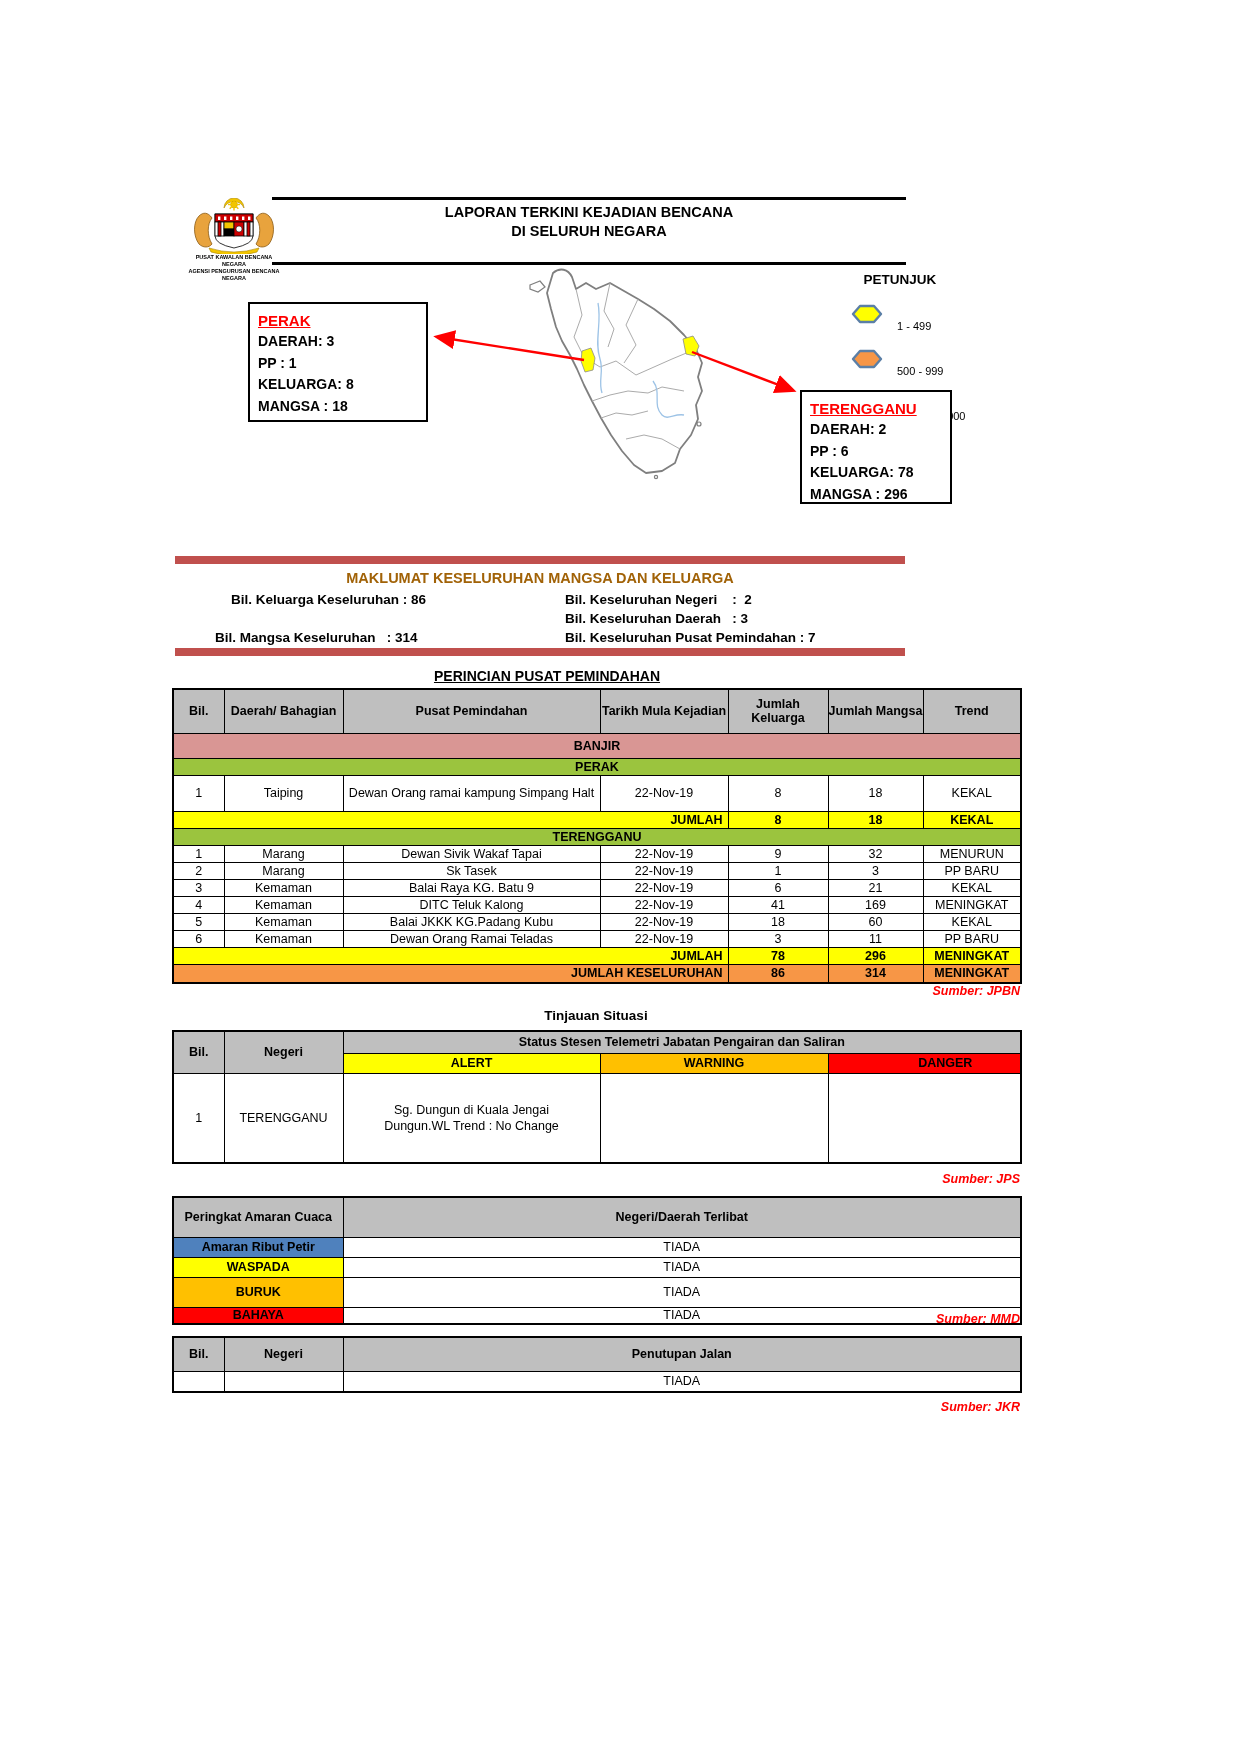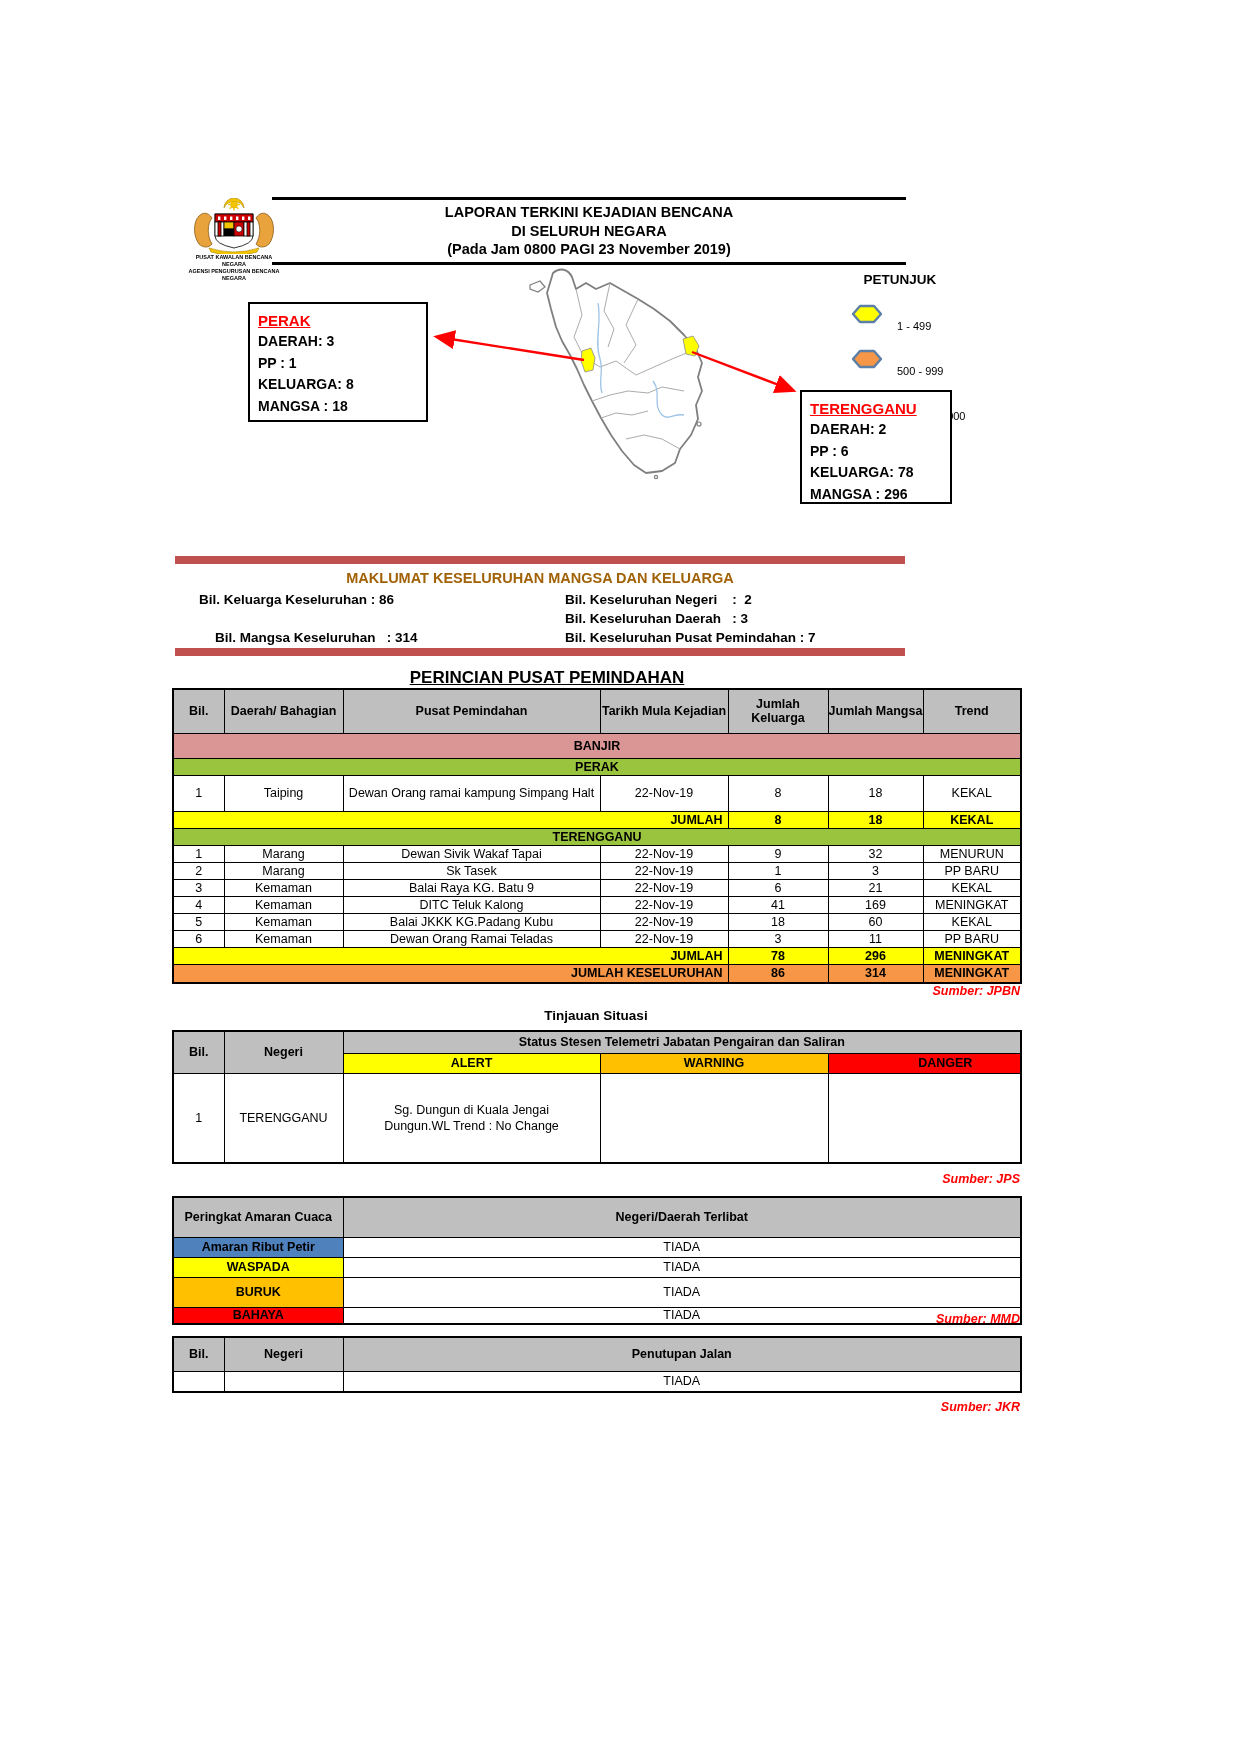--- a/index.html
+++ b/index.html
@@ -34,36 +34,36 @@
   #map-svg { position:absolute; left:448px; top:263px; }
   #arrows-svg { position:absolute; left:0; top:0; pointer-events:none; }
 
   
   .redbar { position:absolute; left:175px; width:730px; height:8px; background:#C0504D; }
   #redbar1 { top:556px; } #redbar2 { top:648px; }
 
   #summary-title { position:absolute; left:175px; top:570px; width:730px; text-align:center;
                    color:#a16207; font-weight:bold; font-size:14.5px; }
   .stat { position:absolute; font-weight:bold; font-size:13.5px; color:#000; white-space:pre; }
-  #stat-l1 { left:199px; top:592px; } #stat-l2 { left:215px; top:630px; }
+  #stat-l1 { left:231px; top:592px; } #stat-l2 { left:215px; top:630px; }
   #stat-r1 { left:565px; top:592px; } #stat-r2 { left:565px; top:611px; } #stat-r3 { left:565px; top:630px; }
 
   
   table { border-collapse:collapse; table-layout:fixed; background:#fff; }
   td { border:1.8px solid #000; font-size:12.5px; color:#000; text-align:center; vertical-align:middle; overflow:hidden; }
   .tbl { position:absolute; left:172px; width:848px; border:2.5px solid #000; }
   .hdr { background:#BFBFBF; font-weight:bold; }
   .sec-banjir { background:#D99694; font-weight:bold; }
   .sec-state  { background:#9BC43E; font-weight:bold; }
   .row-total  { background:#FFFF00; font-weight:bold; }
   .row-grand  { background:#F79646; font-weight:bold; }
   .lbl-right  { text-align:right; padding-right:5px; }
 
   #evac-title { position:absolute; left:172px; top:668px; width:750px; text-align:center;
-                font-weight:bold; font-size:17px; text-decoration:underline; }
+                font-weight:bold; font-size:14px; text-decoration:underline; }
   #evac-table { top:688px; }
 
   .sumber { position:absolute; left:172px; width:848px; text-align:right;
             color:#f00; font-weight:bold; font-style:italic; font-size:12.5px; }
   #src-jpbn { top:984px; } #src-jps { top:1172px; } #src-mmd { top:1312px; } #src-jkr { top:1400px; }
 
   #telemetry-title { position:absolute; left:172px; top:1008px; width:848px; text-align:center;
                      font-weight:bold; font-size:13.5px; }
   #telemetry-table { top:1030px; }
   .cell-alert   { background:#FFFF00; font-weight:bold; }
@@ -127,21 +127,20 @@
 
       <path d="M18,50 Q43,58 68,50 L66,54 Q43,61 20,54 Z" fill="#F2C500" stroke="#a98300" stroke-width="0.6"></path>
     </svg>
     <div class="logo-caption">PUSAT KAWALAN BENCANA NEGARA</div>
     <div class="logo-caption">AGENSI PENGURUSAN BENCANA NEGARA</div>
   </div>
 
   <div id="title-block">
     <div>LAPORAN TERKINI KEJADIAN BENCANA</div>
     <div>DI SELURUH NEGARA</div>
-    <div>(Pada Jam 0800 PAGI 23 November 2019)</div>
   </div>
 
   <svg id="map-svg" width="282" height="218" viewBox="0 0 282 218">
     <g fill="#fff" stroke="#7F7F7F" stroke-width="1.8" stroke-linejoin="round">
       <path d="M105,10 C112,4 120,6 124,14 L128,26 L138,20 L148,26 L162,20 L176,28 L190,36 L206,46 L222,58 L236,72 L248,86 L254,100 L250,114 L254,128 L248,142 L250,156 L243,172 L232,186 L227,200 L214,208 L198,210 L186,202 L174,188 L163,172 L153,155 L144,138 L136,122 L129,106 L122,92 L114,78 L108,64 L103,46 L99,30 Z"></path>
     </g>
     <g fill="none" stroke="#ABABAB" stroke-width="1">
       <polyline points="128,26 134,52 126,74 136,94"></polyline>
       <polyline points="162,20 156,48 166,66 160,84"></polyline>
       <polyline points="190,36 178,62 188,82 176,100"></polyline>

